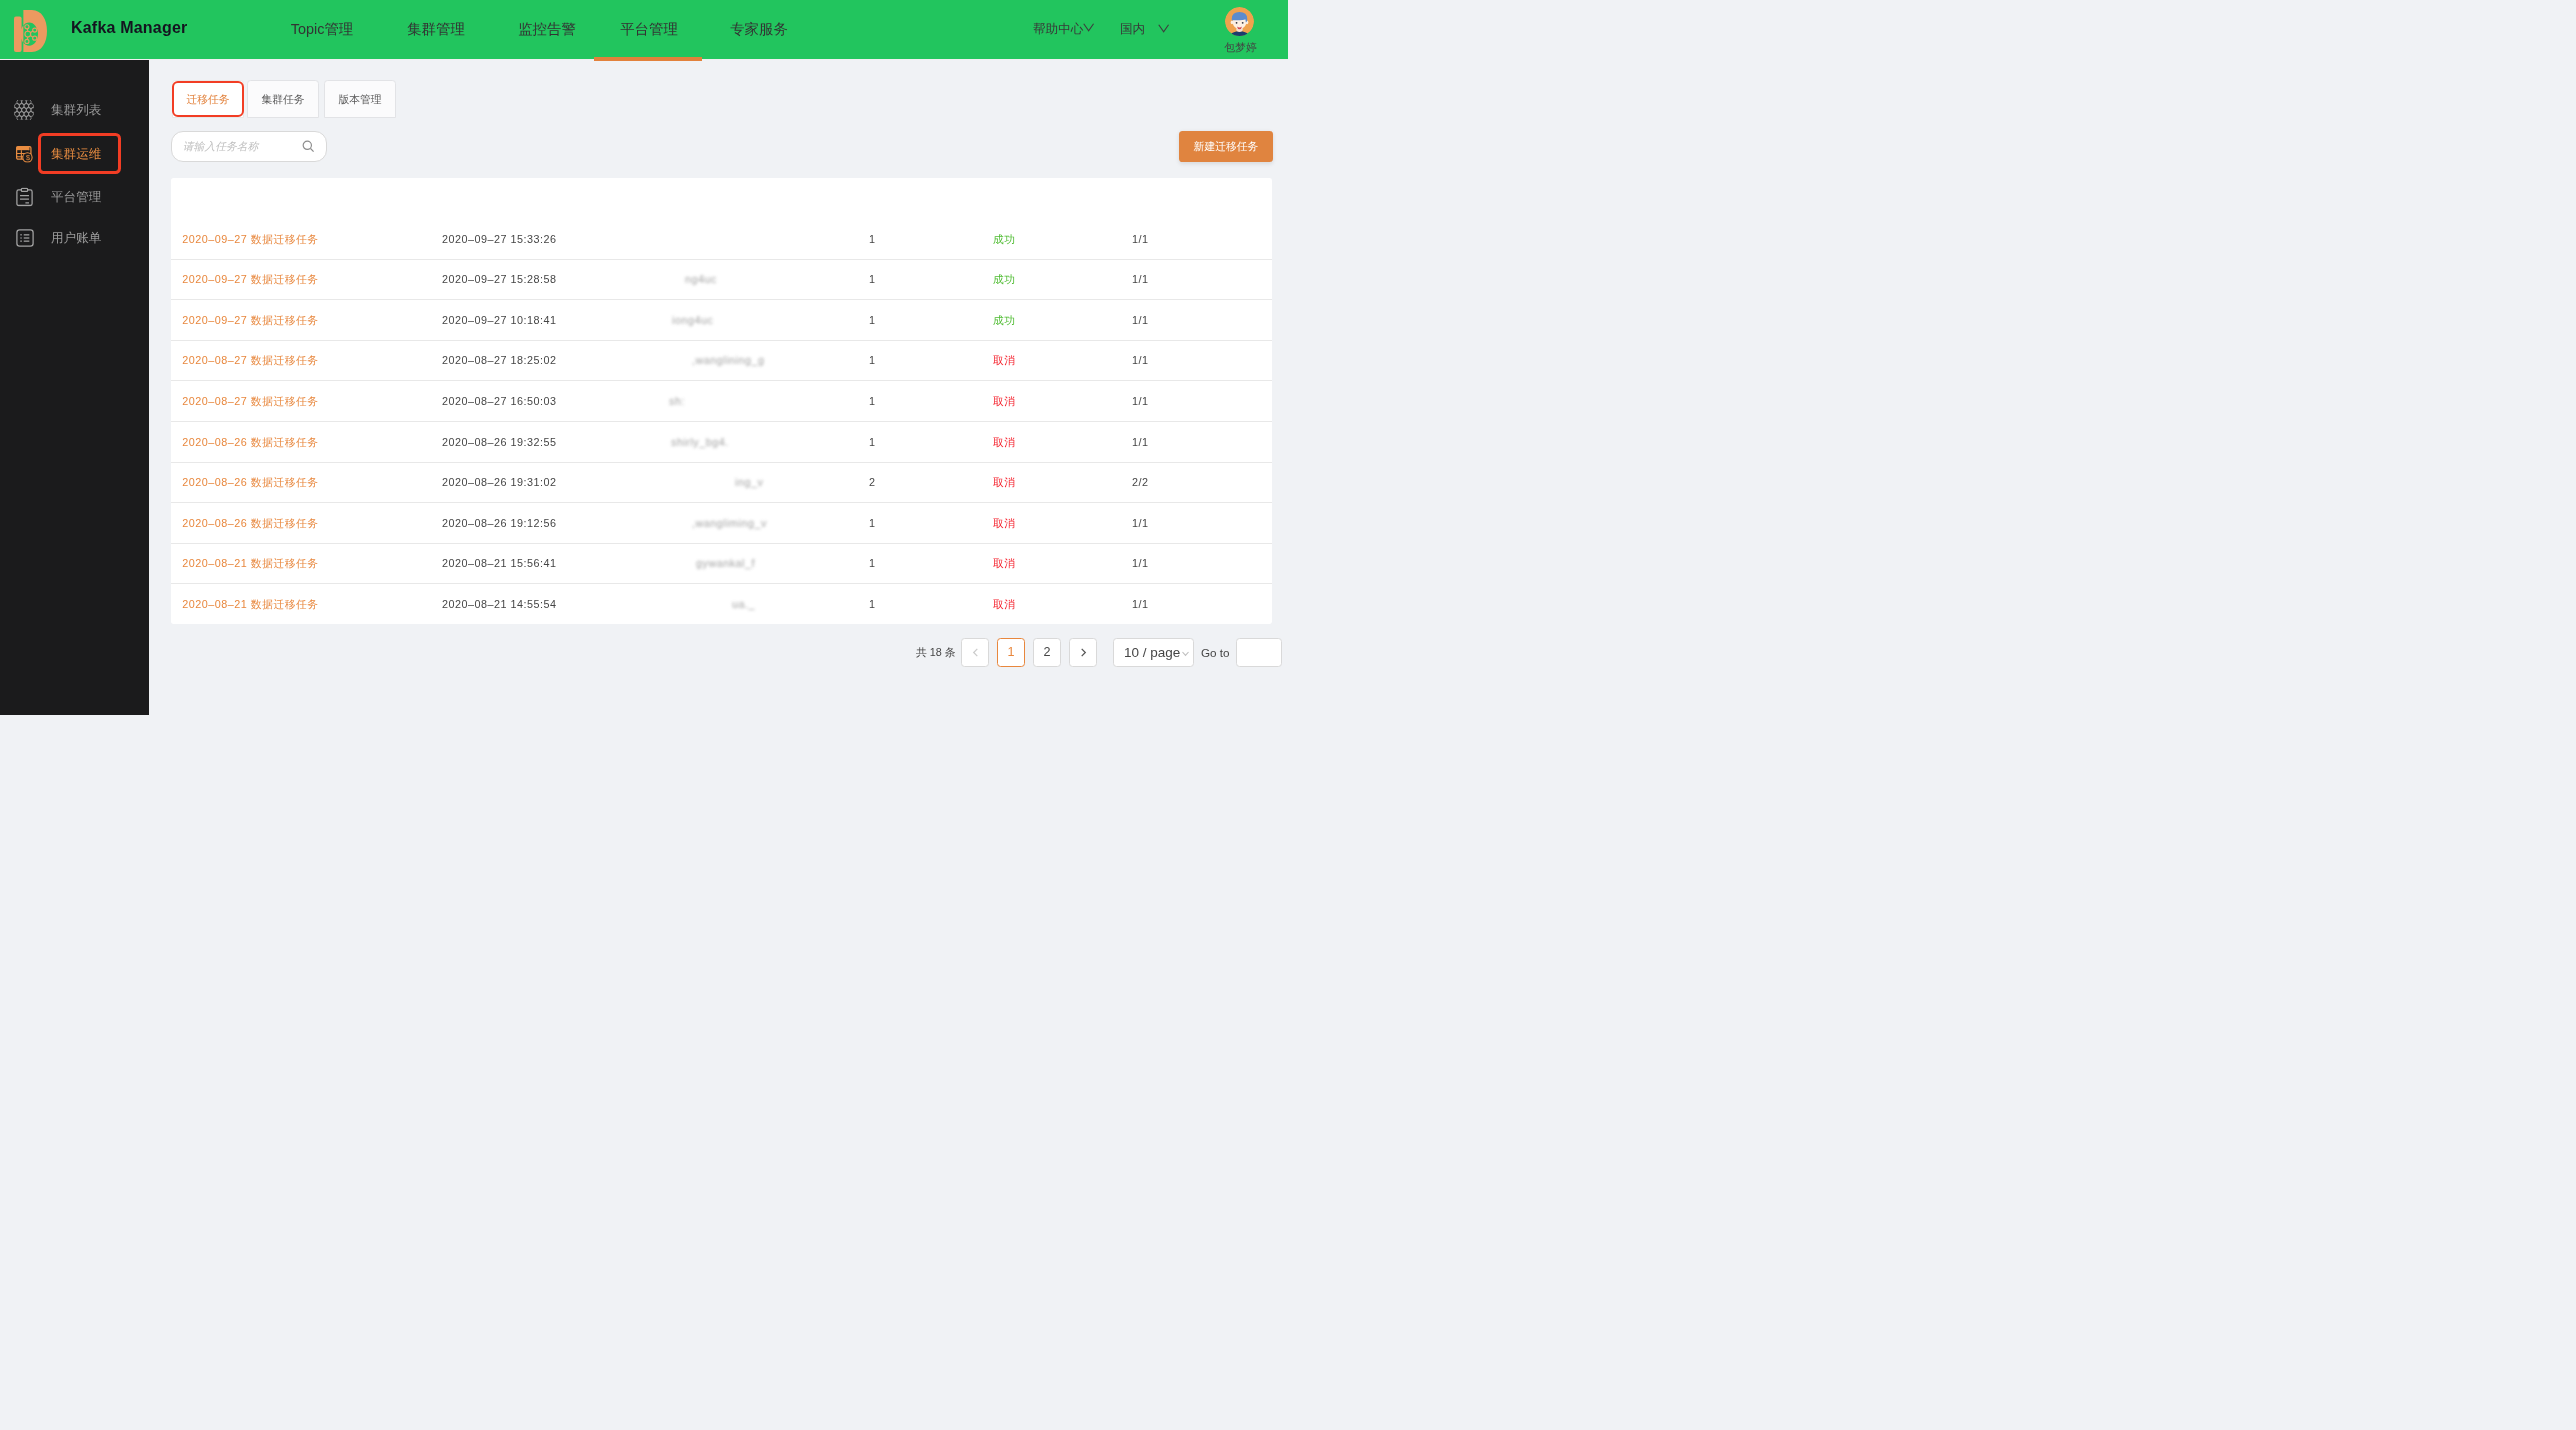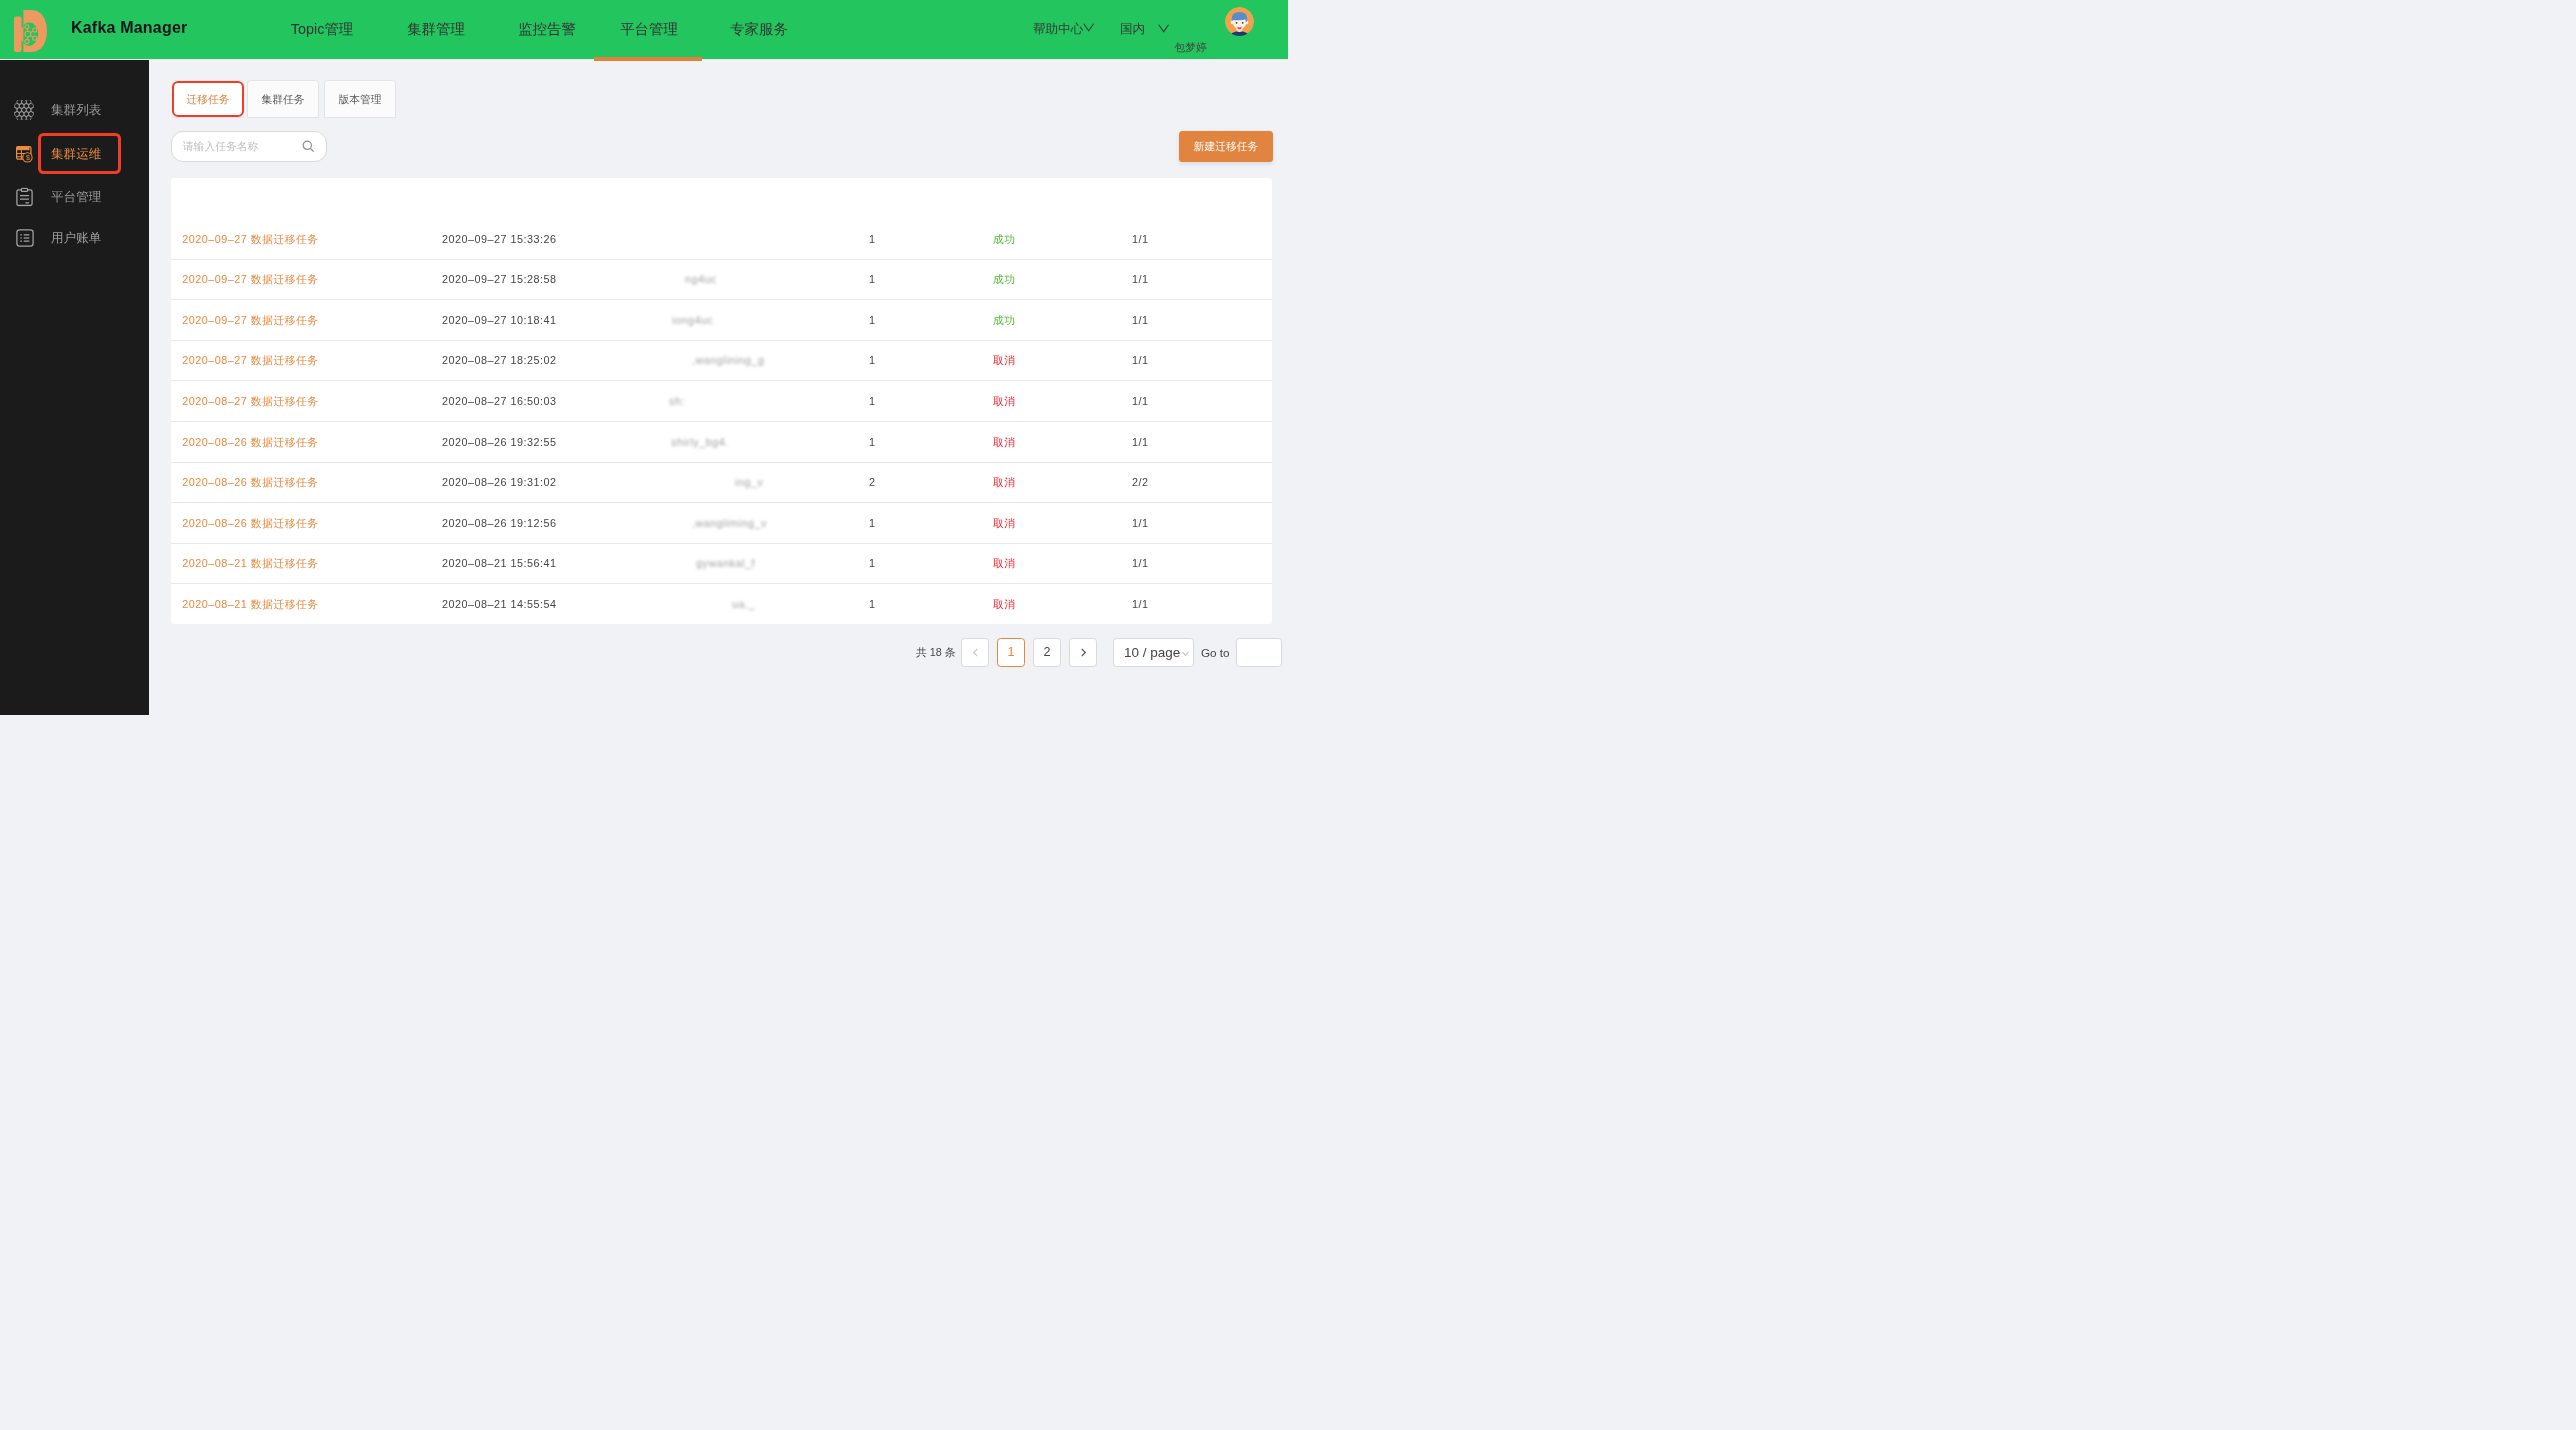--- a/index.html
+++ b/index.html
@@ -6,39 +6,39 @@
 html,body { width:1288px; height:715px; overflow:hidden; }
 body { font-family:"Liberation Sans", sans-serif; background:#f0f2f5; position:relative; font-size:10.8px; color:#454545; }
 
 
 #header { position:absolute; left:0; top:0; width:1288px; height:60px; background:#22c55e; border-bottom:0.9px solid #f0f0f0; z-index:5; }
 #title { position:absolute; left:71px; top:19px; font-size:16px; font-weight:700; color:#14131f; letter-spacing:0.2px; }
 .nav-item { position:absolute; top:0; height:60px; line-height:58px; font-size:14.4px; color:#333; white-space:nowrap; transform:translateX(-50%); }
 #nav-underline { position:absolute; left:594px; top:57px; width:108px; height:3.6px; background:#e2813b; }
 .hdr-right { position:absolute; top:0; height:60px; line-height:58px; font-size:12.6px; color:#383838; }
 #avatar { position:absolute; left:1225px; top:7.2px; width:29px; height:29px; border-radius:50%; overflow:hidden; }
-#avatar-name { position:absolute; left:1159px; top:41px; width:63px; text-align:center; font-size:10.8px; color:#434343; }
+#avatar-name { position:absolute; left:1209px; top:41px; width:63px; text-align:center; font-size:10.8px; color:#434343; }
 
 
 #sidebar { position:absolute; left:0; top:60px; width:149px; height:656px; background:#1b1b1c; }
 .side-item { position:absolute; left:0; width:149px; height:36px; }
 .side-item .txt { position:absolute; left:51px; top:50%; transform:translateY(-50%); font-size:12.6px; color:#9b9b9b; }
 .side-item.active .txt { color:#e98d41; }
 .side-icon { position:absolute; top:50%; transform:translateY(-50%); }
 
 
 .red-box { position:absolute; border:2.7px solid #f23d24; z-index:20; }
 
 
 
 .tab { position:absolute; top:80px; height:38px; line-height:36px; text-align:center; font-size:10.8px; border:0.9px solid #e2e3e6; border-radius:3.6px 3.6px 0 0; background:#fbfbfc; color:#595959; }
 .tab.active { background:#fff; color:#e2813b; border-color:#e8e8e8; }
 
 
-#search { position:absolute; left:171px; top:131px; width:156px; height:31px; background:#fff; border:0.9px solid #d9d9d9; border-radius:12px; }
+#search { position:absolute; left:171px; top:131px; width:156px; height:31px; background:#fff; border:0.9px solid #d9d9d9; border-radius:12px;font-style:italic; }
 #search .ph { position:absolute; left:10.8px; top:0; line-height:29px; color:#bfbfbf; font-size:10.8px; }
 #search svg { position:absolute; right:10.8px; top:7.2px; }
 #new-btn { position:absolute; left:1179px; top:131px; width:94px; height:31px; background:#e0843f; border-radius:3.6px; color:#fff; font-size:10.8px; text-align:center; line-height:31px; box-shadow:0 1.8px 4.5px rgba(0,0,0,0.1); }
 
 
 #table { position:absolute; left:171px; top:178px; width:1101px; height:446px; background:#fff; border-radius:2.7px; }
 #thead { position:absolute; left:0; top:0; width:1101px; height:41px; background:#fafafa; border-bottom:0.9px solid #e8e8e8; border-radius:2.7px 2.7px 0 0; font-weight:500; color:#262626; }
 .th { position:absolute; top:0; line-height:41px; }
 .row { position:absolute; left:0; width:1101px; height:41px; border-bottom:0.9px solid #e8e8e8; }
 .cell { position:absolute; top:0; line-height:40px; white-space:nowrap; letter-spacing:0.5px; }

